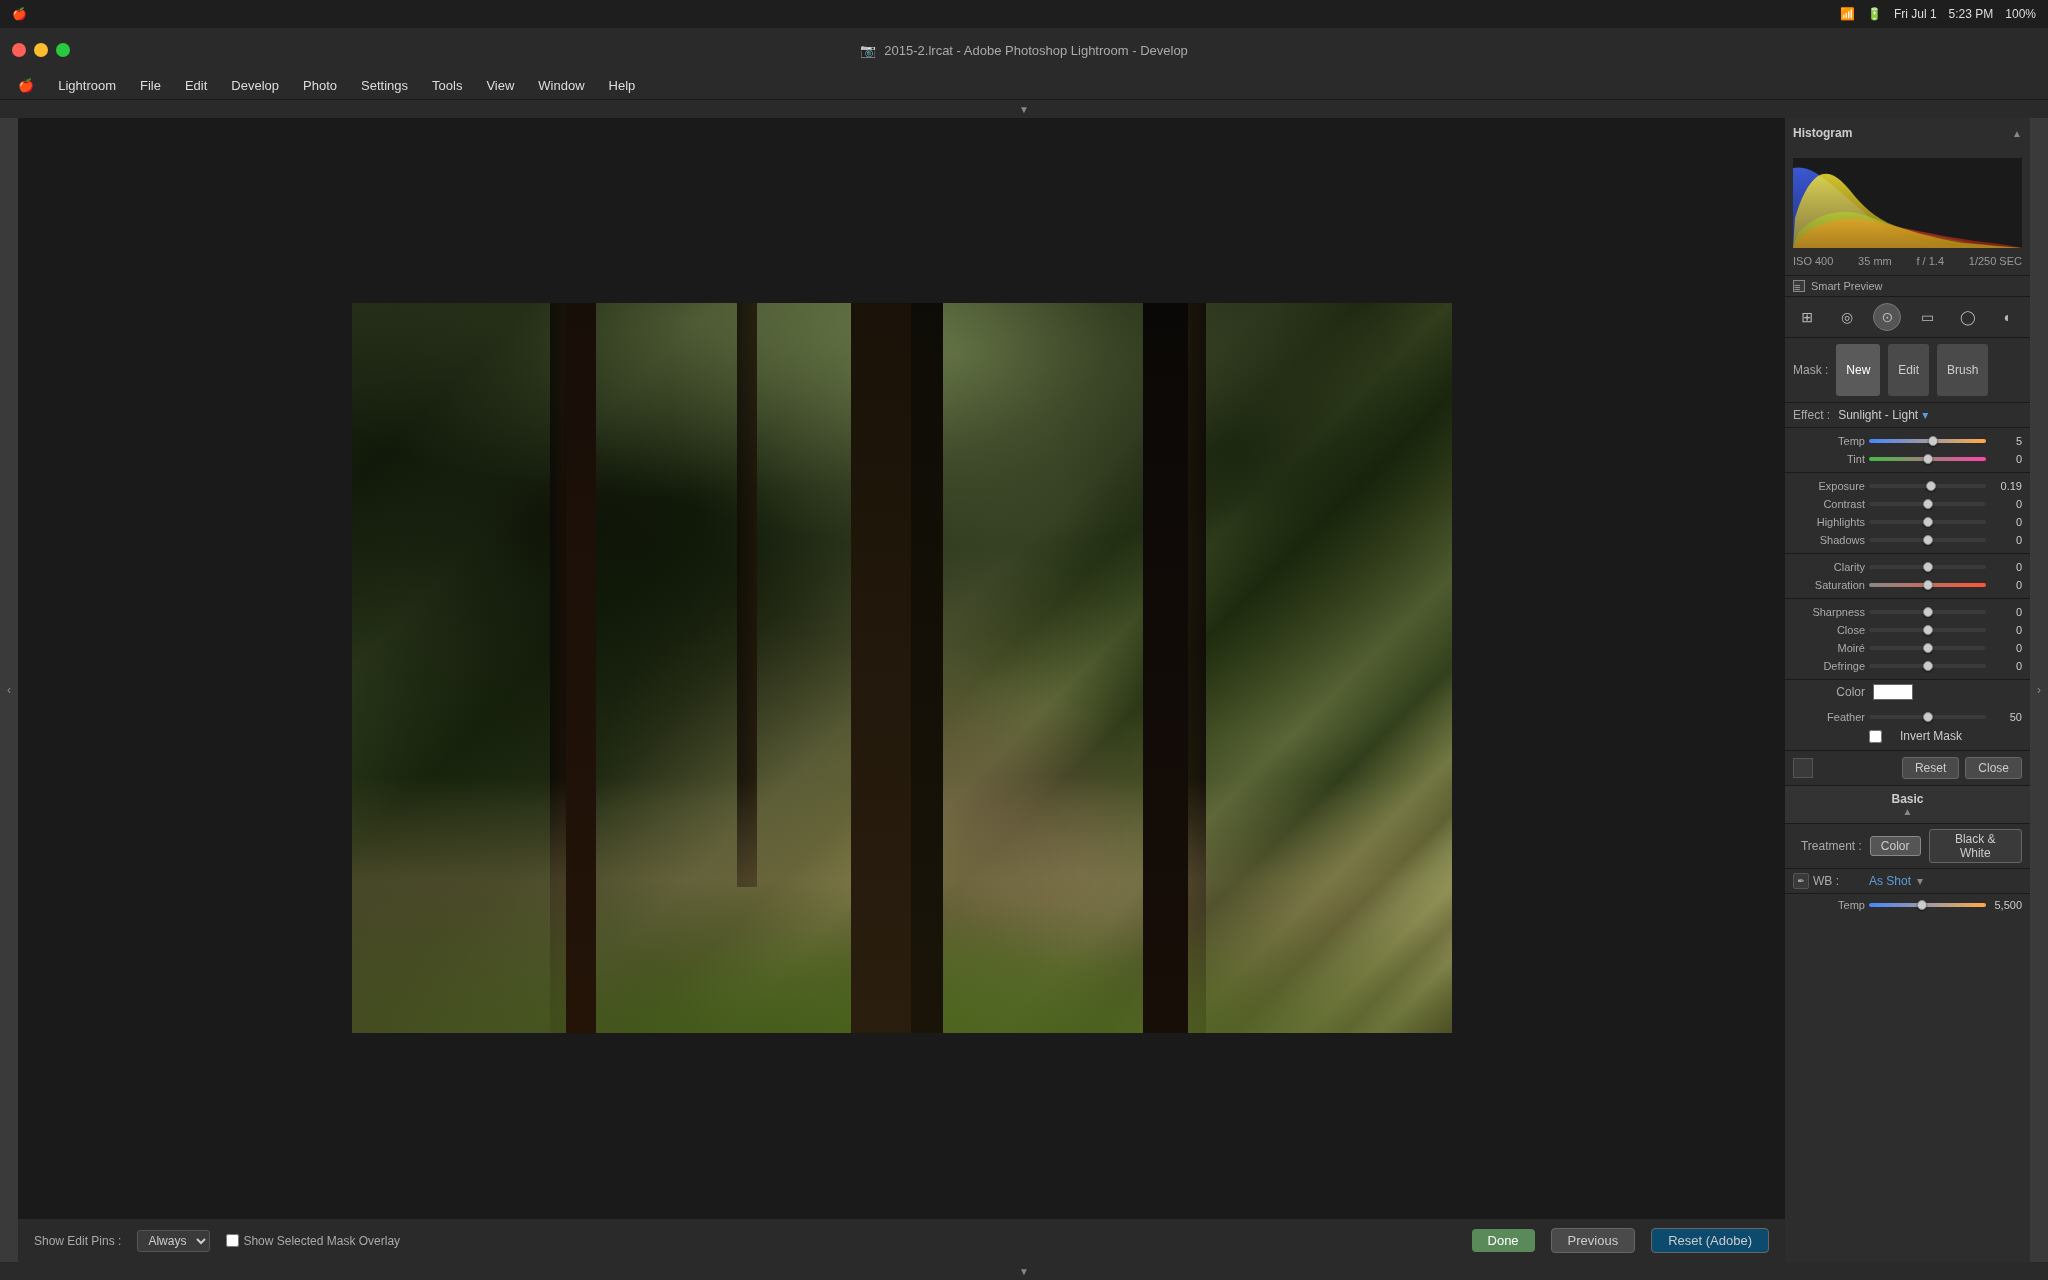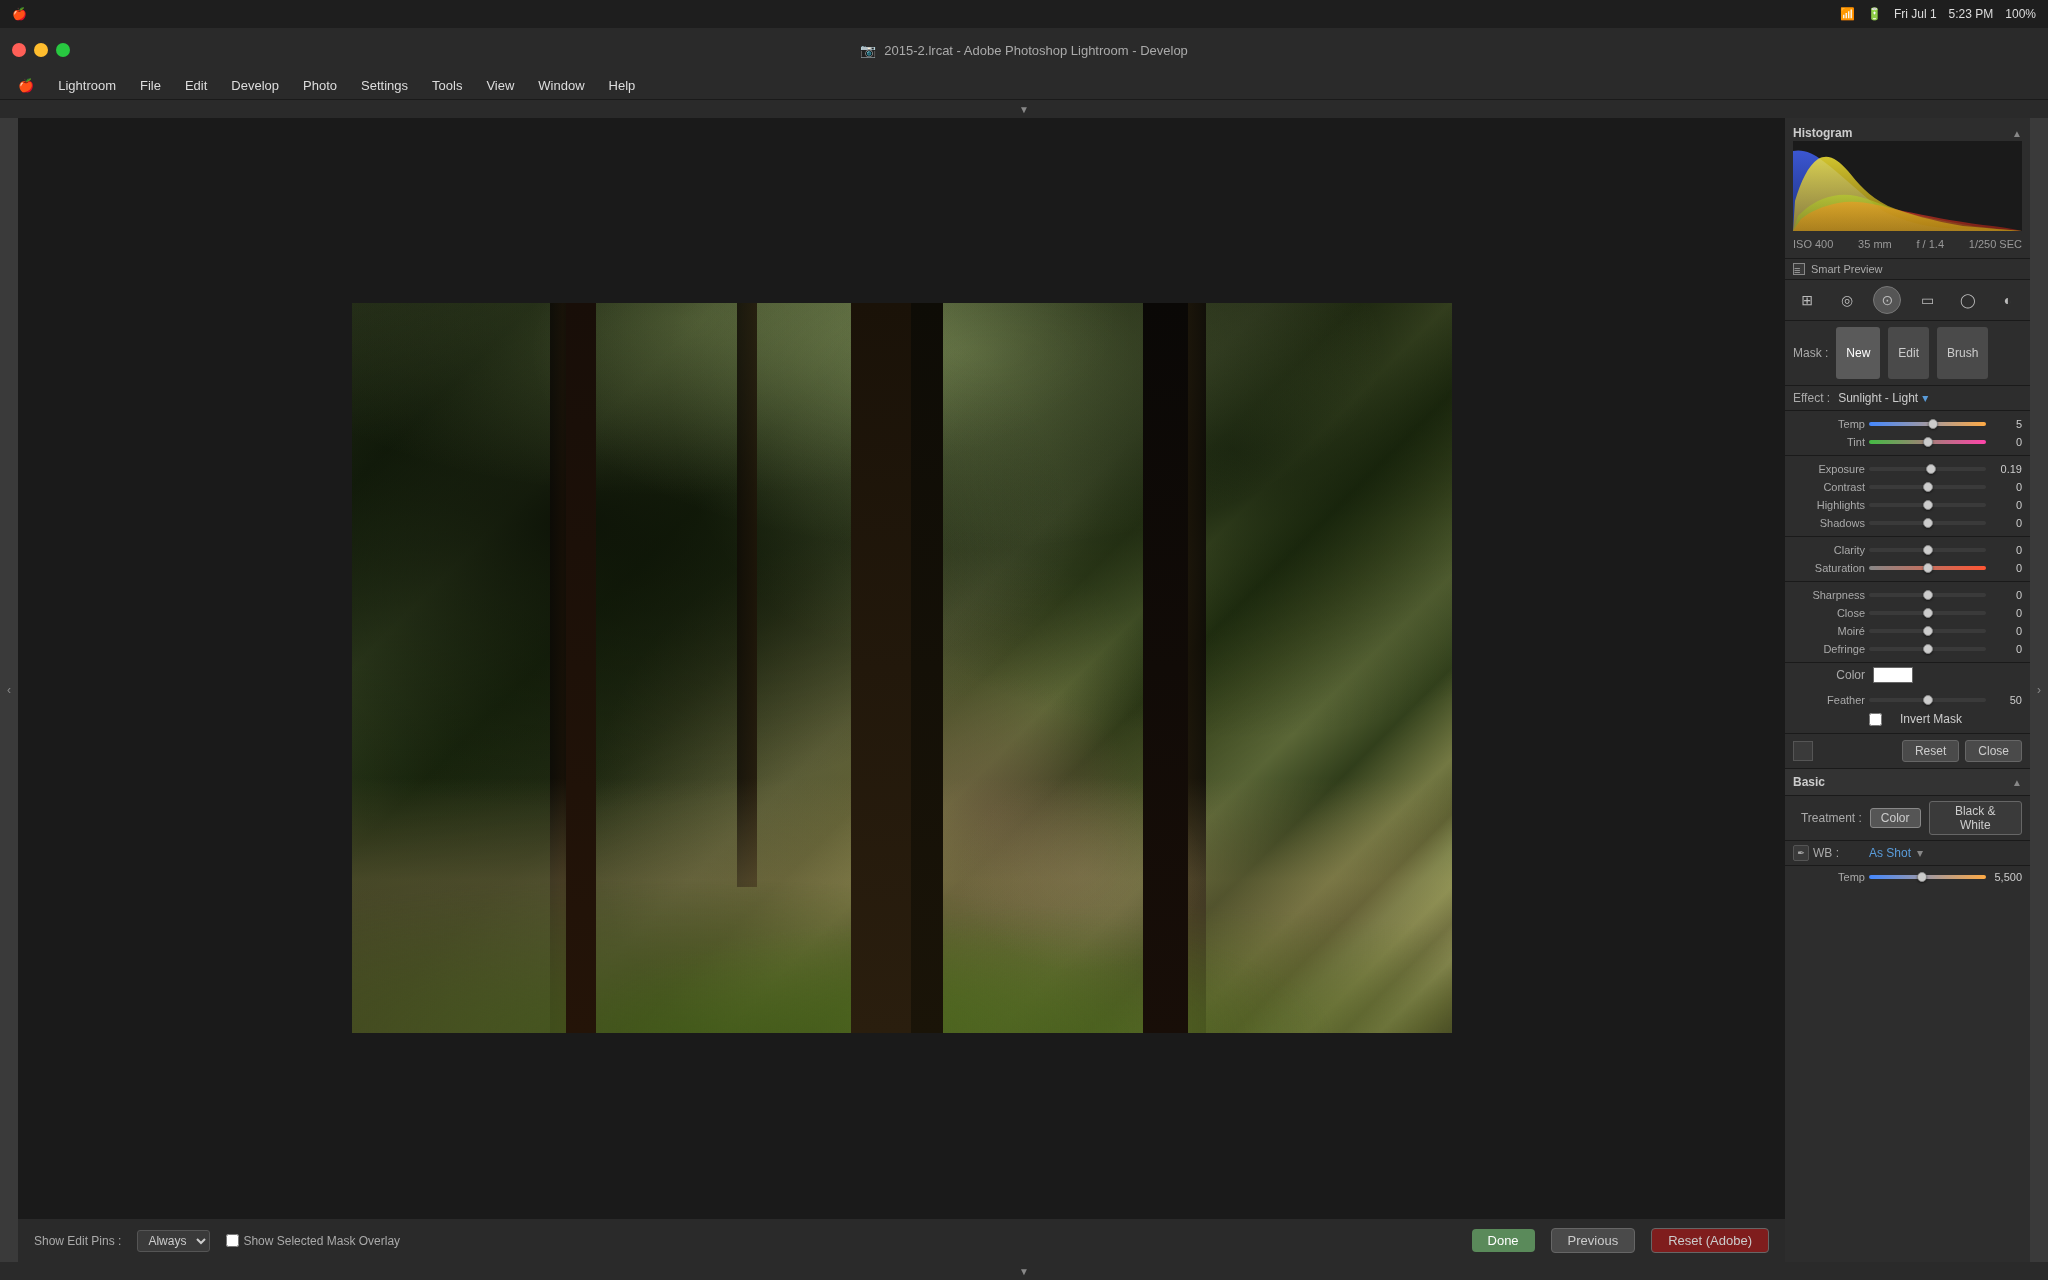--- a/index.html
+++ b/index.html
@@ -205,21 +205,21 @@
       background: #5a8a5a;
       color: white;
       margin-left: auto;
     }
     .btn-previous {
       background: #4a4a4a;
       color: #ccc;
       border: 1px solid #666;
     }
     .btn-reset-adobe {
-      background: #7f1d1d;
+      background: #0c4a6e;
       color: #ccc;
       border: 1px solid #666;
     }
 
     
     .right-panel {
       width: 245px;
       background: #2d2d2d;
       display: flex;
       flex-direction: column;
@@ -233,21 +233,21 @@
 
     
     .histogram-section {
       padding: 8px;
       border-bottom: 1px solid #1a1a1a;
     }
     .section-header {
       display: flex;
       align-items: center;
       justify-content: space-between;
-      margin-bottom: 1px;
+      margin-bottom: 18px;
     }
     .section-title {
       font-size: 12px;
       color: #ccc;
       font-weight: 600;
     }
     .hist-meta {
       display: flex;
       justify-content: space-between;
       margin-top: 4px;
@@ -438,20 +438,21 @@
     .basic-section {
       padding: 0;
     }
     .basic-header {
       display: flex;
       align-items: center;
       justify-content: space-between;
       padding: 6px 8px;
       border-bottom: 1px solid #1a1a1a;
       background: #333;
+      flex-direction: column;
     }
     .basic-title { font-size: 12px; color: #ccc; font-weight: 600; }
     .treatment-row {
       display: flex;
       align-items: center;
       padding: 5px 8px;
       gap: 8px;
       border-bottom: 1px solid #1a1a1a;
     }
     .treatment-label { color: #aaa; font-size: 12px; width: 72px; text-align: right; }

